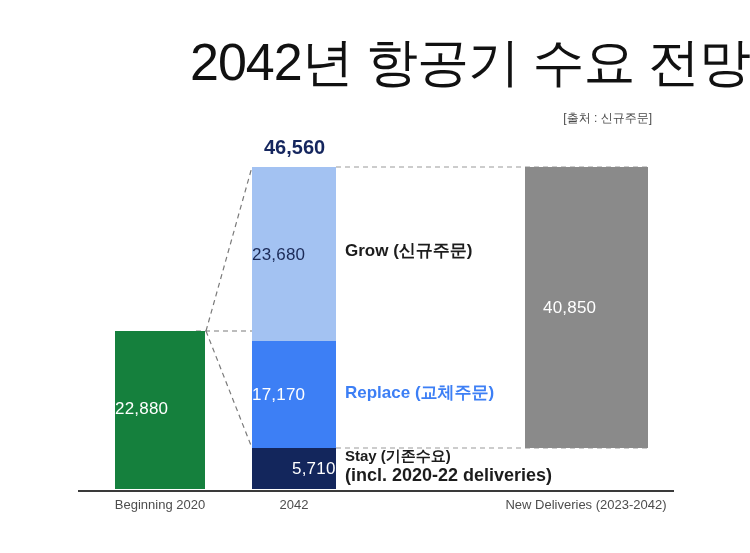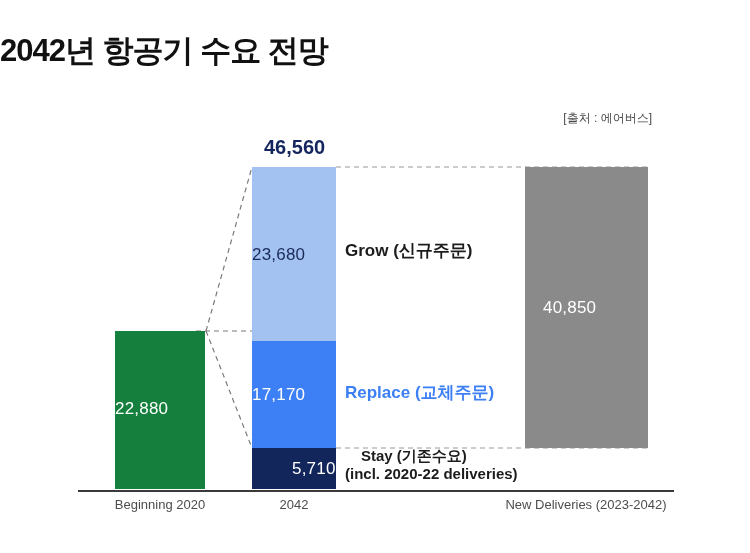--- a/index.html
+++ b/index.html
@@ -20,23 +20,23 @@
     width: 750px;
     height: 553px;
   }
 
   
   .chart-title {
     position: absolute;
     left: 0;
     top: 34px;
     width: 750px;
-    text-align: left;
-    font-size: 31px;
-    font-weight: bold;
+    text-align: right;
+    font-size: 52px;
+    font-weight: normal;
     color: #111111;
     letter-spacing: -1px;
     line-height: 1.1;
   }
   .chart-source {
     position: absolute;
     right: 98px;
     top: 110px;
     font-size: 12px;
     color: #4a4a4a;
@@ -99,30 +99,30 @@
     position: absolute;
     left: 0;
     top: 0;
     width: 750px;
     height: 553px;
     pointer-events: none;
   }
 
   .legend-grow   { color: #1c1c1c; }
   .legend-replace{ color: #3d7ff5; }
-  .legend-stay   { color: #15265e; margin-left: 16px; }
+  .legend-stay   { color: #15265e; }
 </style>
 </head>
 <body>
 
 <div id="canvas">
 
   <div class="chart-title">2042년 항공기 수요 전망</div>
 
-  <div class="chart-source">[출처 : 에어버스]</div>
+  <div class="chart-source">[출처 : 신규주문]</div>
 
   <svg class="connector-svg">
 
     <line x1="206" y1="331" x2="252" y2="167" stroke="#7A7A7A" stroke-width="1.2" stroke-dasharray="5,4"></line>
 
     <line x1="206" y1="331" x2="252" y2="448" stroke="#7A7A7A" stroke-width="1.2" stroke-dasharray="5,4"></line>
 
     <line x1="196" y1="331" x2="252" y2="331" stroke="#7A7A7A" stroke-width="1.2" stroke-dasharray="5,4"></line>
 
     <line x1="336" y1="167" x2="648" y2="167" stroke="#9A9A9A" stroke-width="1.2" stroke-dasharray="5,4"></line>
@@ -147,21 +147,21 @@
   <div class="bar" style="left:252px; top:448px; width:84px; height:41px; background:#13265C;">
     <div class="value-in-bar" style="top:11px;padding-left:40px;">5,710</div>
   </div>
 
   <div class="seg-label legend-grow" style="left:345px; top:239px;">Grow (신규주문)</div>
 
   <div class="seg-label legend-replace" style="left:345px; top:381px;">Replace (교체주문)</div>
 
   <div class="seg-label legend-stay" style="left:345px; top:447px; font-size:15px; color:#1c1c1c;">Stay (기존수요)</div>
 
-  <div class="seg-label" style="left:345px; top:465px; font-size:15px; color:#1c1c1c;">(incl. 2020-22 deliveries)</div>
+  <div class="seg-label" style="left:345px; top:465px; font-size:18px; color:#1c1c1c;">(incl. 2020-22 deliveries)</div>
 
   <div class="bar" style="left:525px; top:167px; width:123px; height:281px; background:#8A8A8A;">
     <div class="value-in-bar" style="top:131px;padding-left:18px;">40,850</div>
   </div>
 
   <div class="axis-line"></div>
 
   <div class="tick-label" style="left:95px; width:130px;">Beginning 2020</div>
 
   <div class="tick-label" style="left:244px; width:100px;">2042</div>

